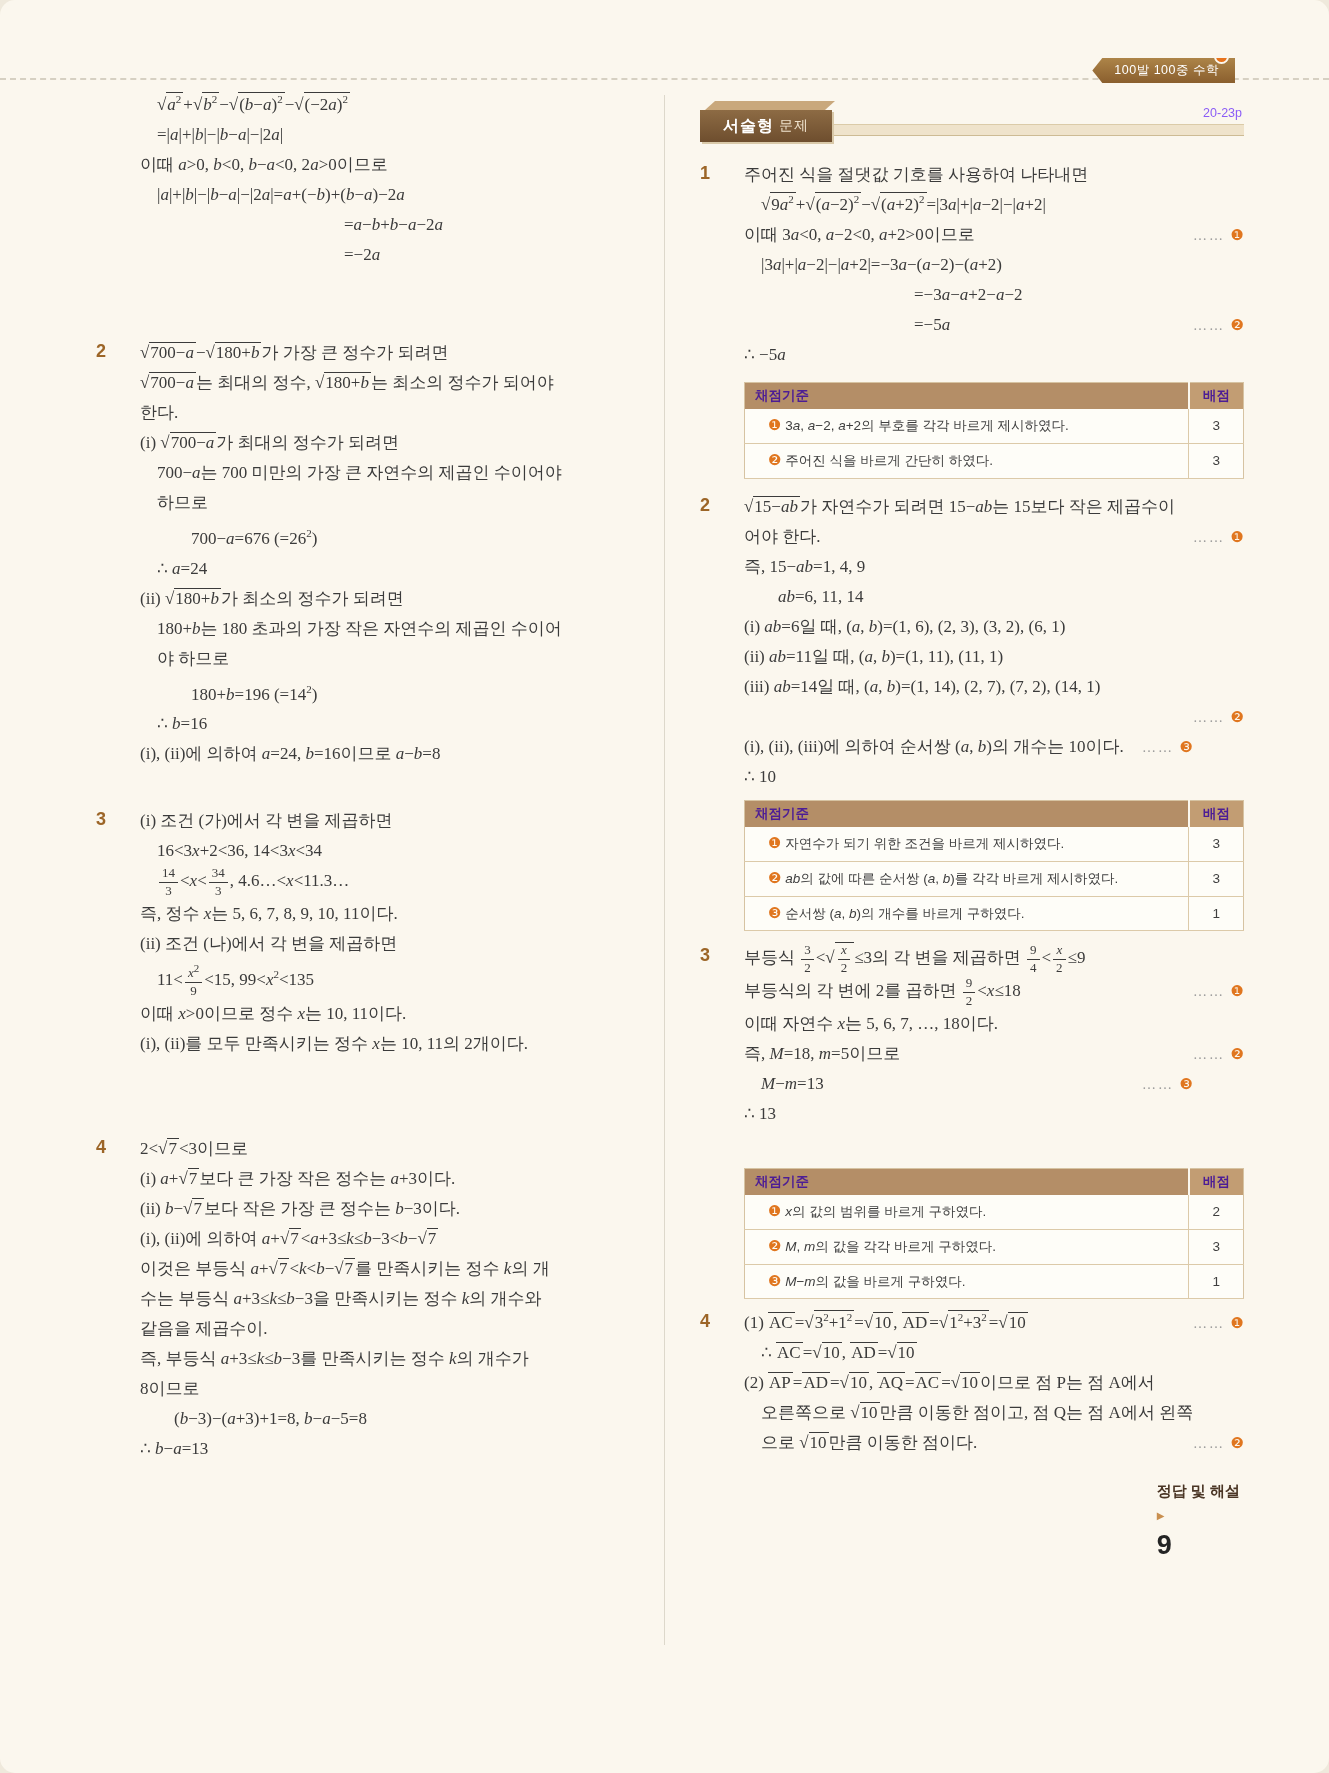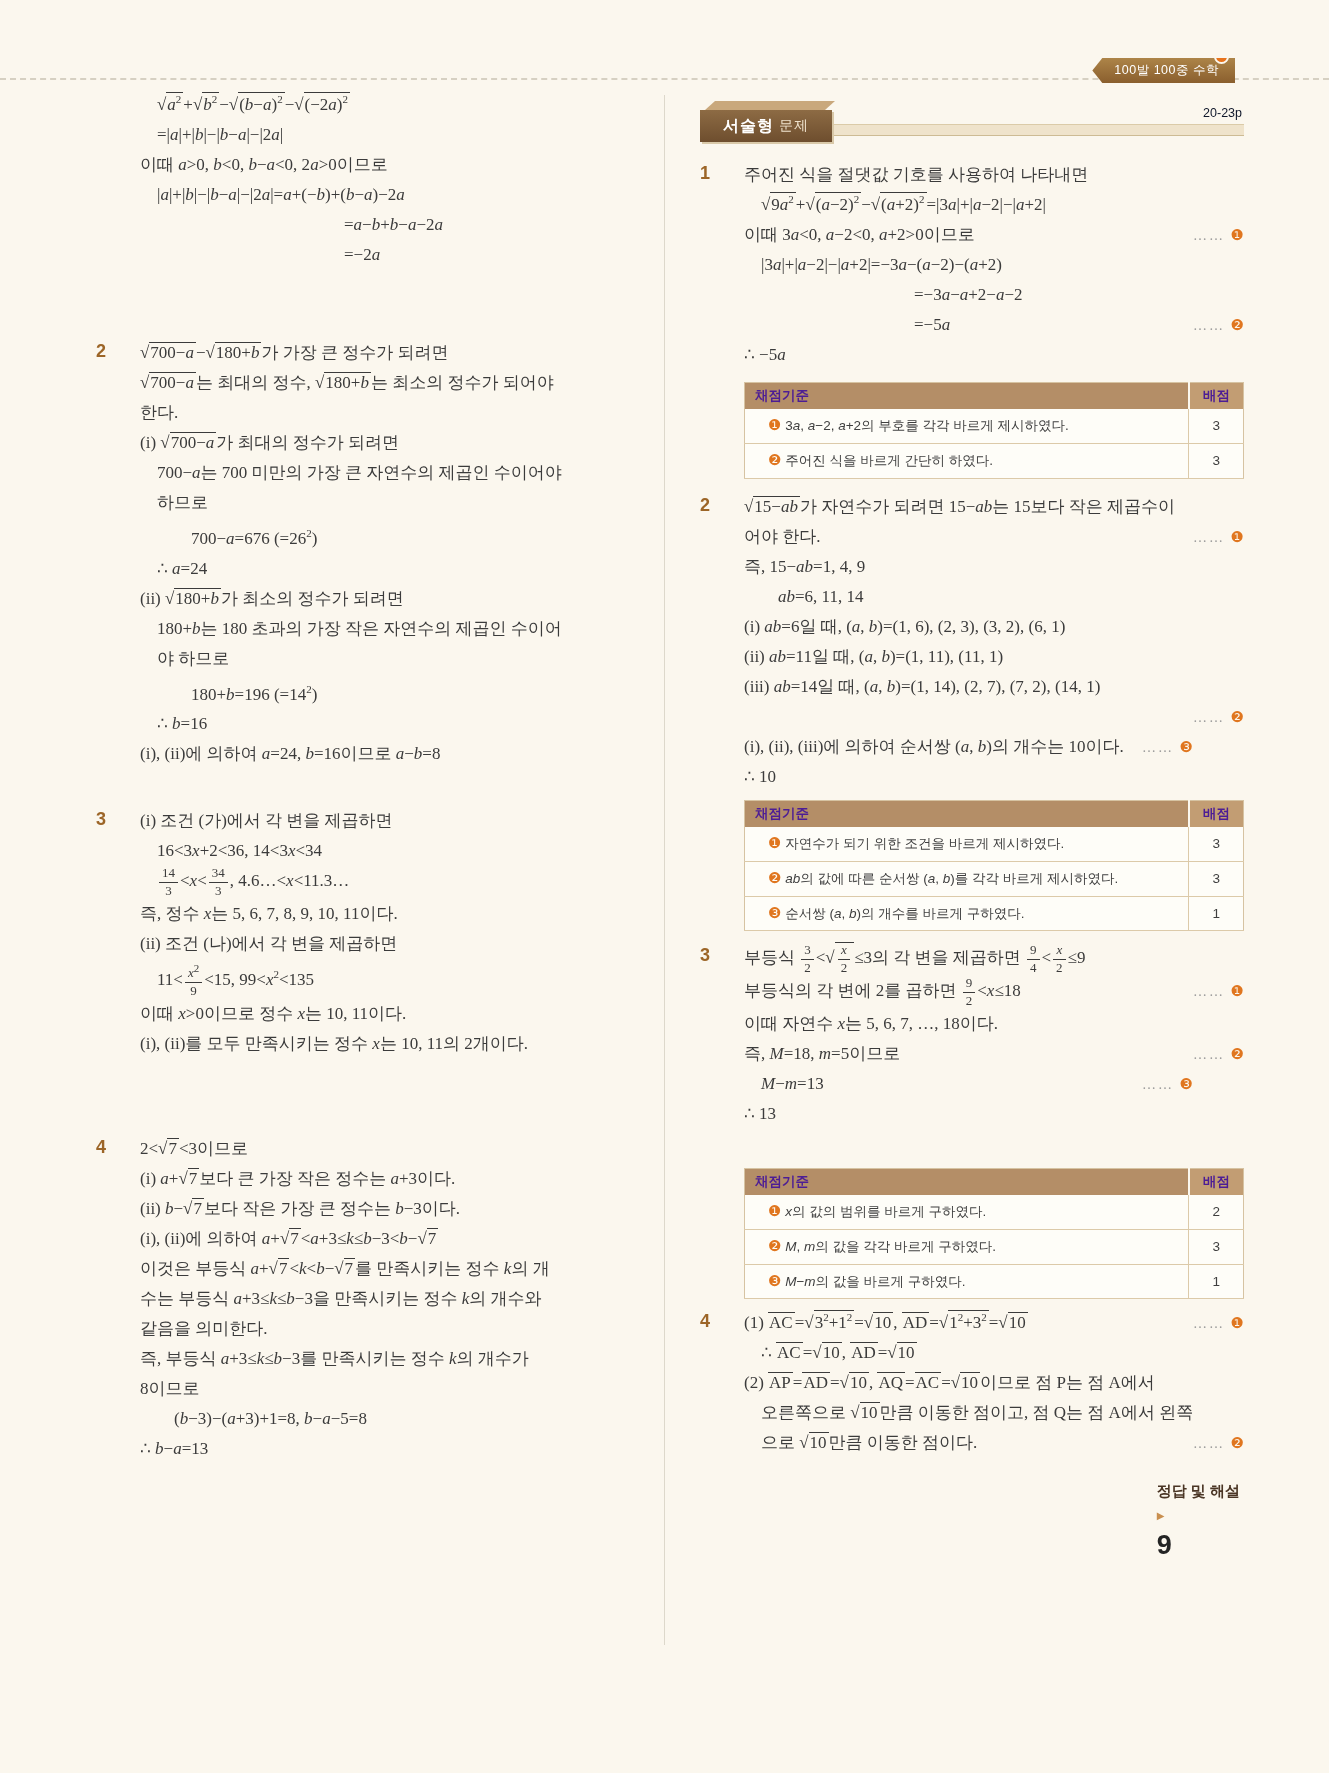--- a/index.html
+++ b/index.html
@@ -1,18 +1,18 @@
 <!DOCTYPE html>
 <html><head>
 <meta charset="utf-8">
 <style>
   * { margin:0; padding:0; box-sizing:border-box; }
   html,body { background:#efe9dc; }
   body { width:1329px; height:1773px; font-family:"Liberation Serif","DejaVu Serif",serif; color:#3b3b3b; }
-  .page { position:relative; width:1329px; height:1773px; background:#fbf7ee; overflow:hidden; }
+  .page { position:relative; width:1329px; height:1773px; background:#fbf7ee; overflow:hidden;border-radius:15px; }
 
   .top-dashed { position:absolute; top:78px; left:0; right:0; border-top:2px dashed #d6d0c2; }
   .col-divider { position:absolute; left:664px; top:95px; height:1550px; width:1px; background:#ddd8cb; }
 
   .badge { position:absolute; top:58px; right:94px; background:linear-gradient(180deg,#ad8448,#8a5f2e);
            color:#fff; font:12.5px "Liberation Sans","DejaVu Sans",sans-serif; padding:4px 16px 4px 22px;
            clip-path:polygon(0 50%, 10px 0, 100% 0, 100% 100%, 10px 100%); letter-spacing:0.5px; }
   .badge-dot { position:absolute; top:-7px; right:8px; width:11px; height:11px; border-radius:50%;
                background:#e8731c; box-shadow:0 0 0 2px #fbf7ee; }
 
@@ -44,21 +44,21 @@
   .essay-bar { position:absolute; left:126px; right:0; bottom:10px; height:12px;
                background:#efe3cb; border-top:1px solid #dbcba8; border-bottom:1px solid #cdbb94; }
   .essay-box { position:absolute; left:0; bottom:4px; width:132px; height:32px;
                background:linear-gradient(180deg,#8d6b44,#6e4e2e); color:#fff; display:flex;
                align-items:center; justify-content:center; gap:5px;
                font-family:"Liberation Sans","DejaVu Sans",sans-serif; box-shadow:2px 2px 0 #d9c9a9; }
   .essay-box::before { content:""; position:absolute; left:5px; top:-9px; width:120px; height:9px;
                background:#c9a87c; transform:skewX(-48deg); transform-origin:bottom left; }
   .essay-title-main { font-weight:bold; font-size:16px; letter-spacing:1px; }
   .essay-title-sub  { font-size:14px; color:#efe2cd; letter-spacing:1px; }
-  .essay-pages { position:absolute; right:2px; bottom:26px; font:12.5px "Liberation Sans",sans-serif; color:#0f172a; }
+  .essay-pages { position:absolute; right:2px; bottom:26px; font:12.5px "Liberation Sans",sans-serif; color:#8b5cf6; }
 
   
   table.grade { width:100%; border-collapse:collapse; border:1px solid #d6c3a2;
                 font-family:"Liberation Sans","DejaVu Sans",sans-serif; }
   table.grade th { font-size:13.5px; font-weight:bold; color:#4c1d95; text-align:left;
                    padding:4px 10px; background:#b48e67; }
   table.grade th.gt-score { width:40px; text-align:center; background:#c29d73; border-left:2px solid #fbf7ee; }
   table.grade td { font-size:13.5px; color:#3f3f3f; background:#fefdf8;
                    border-bottom:1px solid #dccaa9; padding:6px 23px; line-height:1.45; }
   table.grade td.gt-num { text-align:center; border-left:1px solid #dccaa9; }
@@ -142,21 +142,21 @@
 
     <section class="block" style="top:1134px">
       <div class="pnum">4</div>
       <div class="lines">
           <div class="line">2&lt;√<o>7</o>&lt;3이므로</div>
           <div class="line">(i) <i>a</i>+√<o>7</o>보다 큰 가장 작은 정수는 <i>a</i>+3이다.</div>
           <div class="line">(ii) <i>b</i>−√<o>7</o>보다 작은 가장 큰 정수는 <i>b</i>−3이다.</div>
           <div class="line">(i), (ii)에 의하여 <i>a</i>+√<o>7</o>&lt;<i>a</i>+3≤<i>k</i>≤<i>b</i>−3&lt;<i>b</i>−√<o>7</o></div>
           <div class="line">이것은 부등식 <i>a</i>+√<o>7</o>&lt;<i>k</i>&lt;<i>b</i>−√<o>7</o>를 만족시키는 정수 <i>k</i>의 개</div>
           <div class="line">수는 부등식 <i>a</i>+3≤<i>k</i>≤<i>b</i>−3을 만족시키는 정수 <i>k</i>의 개수와</div>
-          <div class="line">같음을 의미한다.</div>
+          <div class="line">같음을 제곱수이.</div>
           <div class="line">즉, 부등식 <i>a</i>+3≤<i>k</i>≤<i>b</i>−3를 만족시키는 정수 <i>k</i>의 개수가</div>
           <div class="line">8이므로</div>
           <div class="line">  (<i>b</i>−3)−(<i>a</i>+3)+1=8, <i>b</i>−<i>a</i>−5=8</div>
           <div class="line">∴ <i>b</i>−<i>a</i>=13</div>
         </div>
     </section>
 
   </div>
 
   <div class="col col-right">

